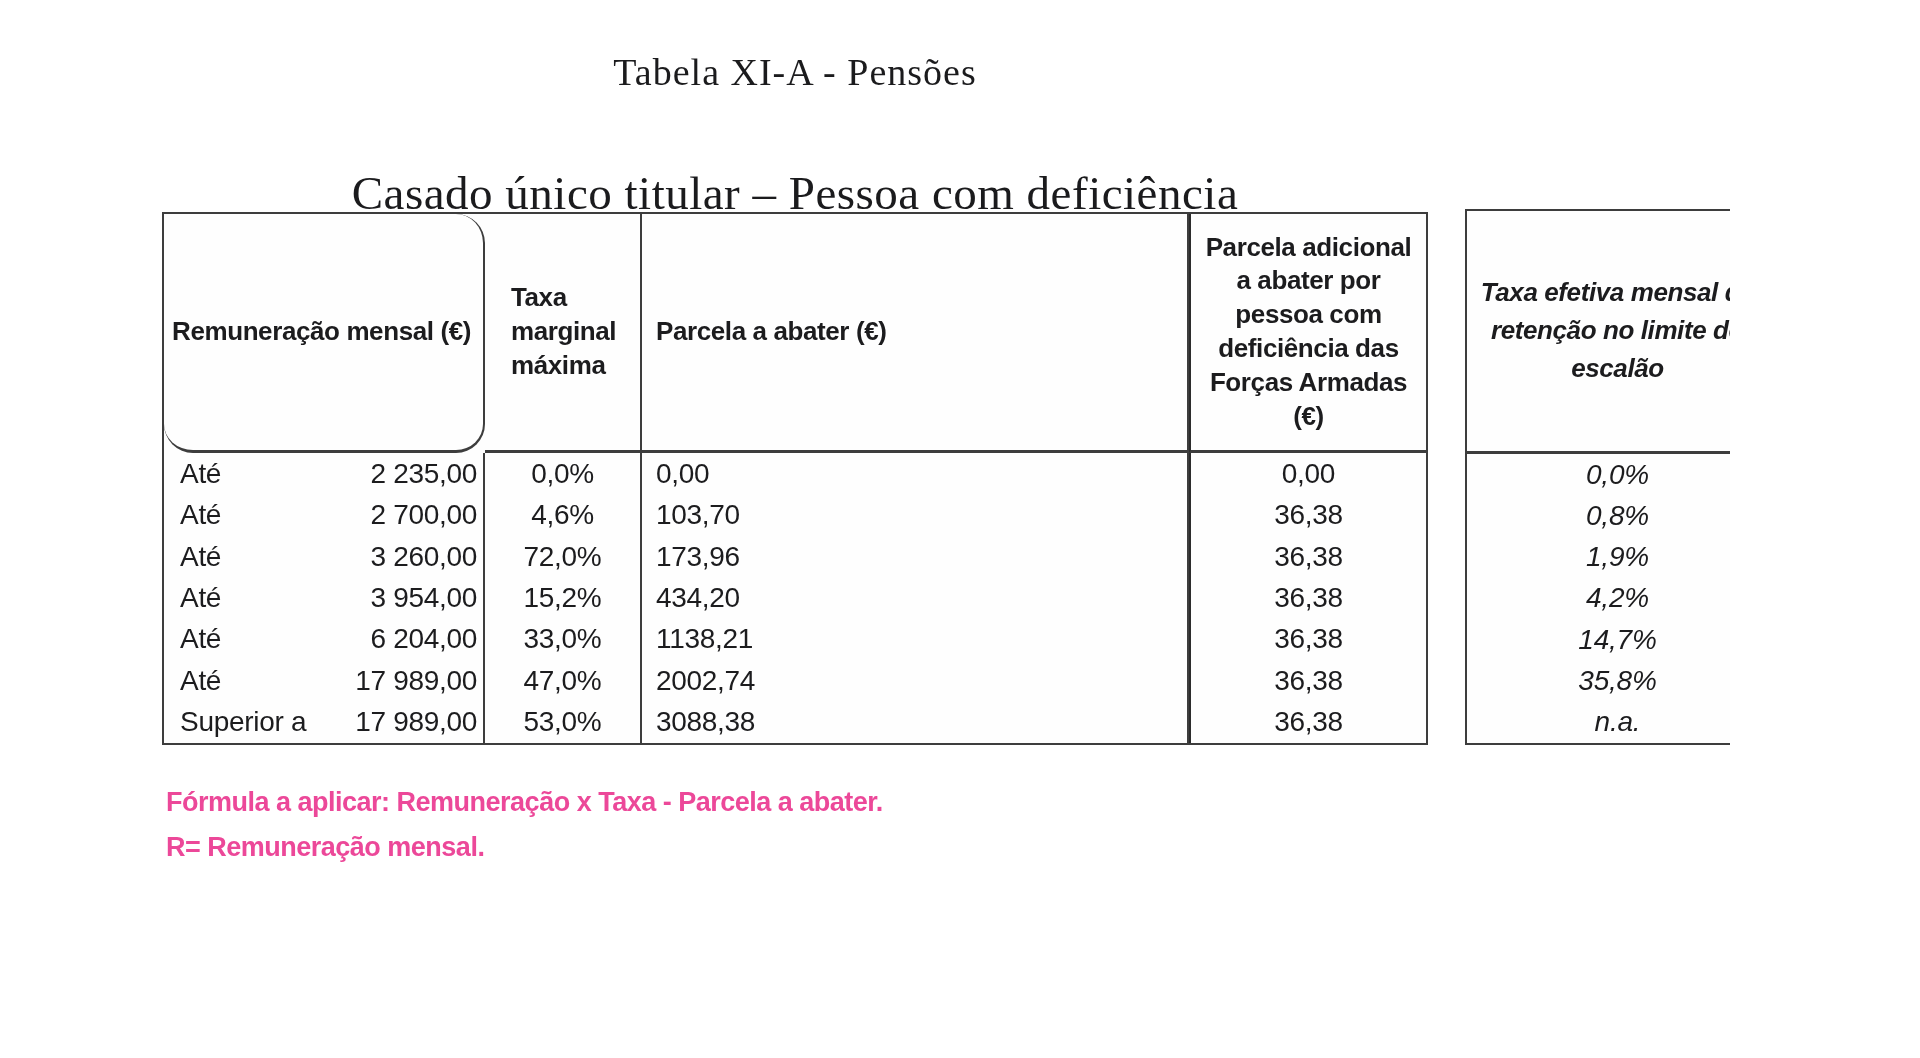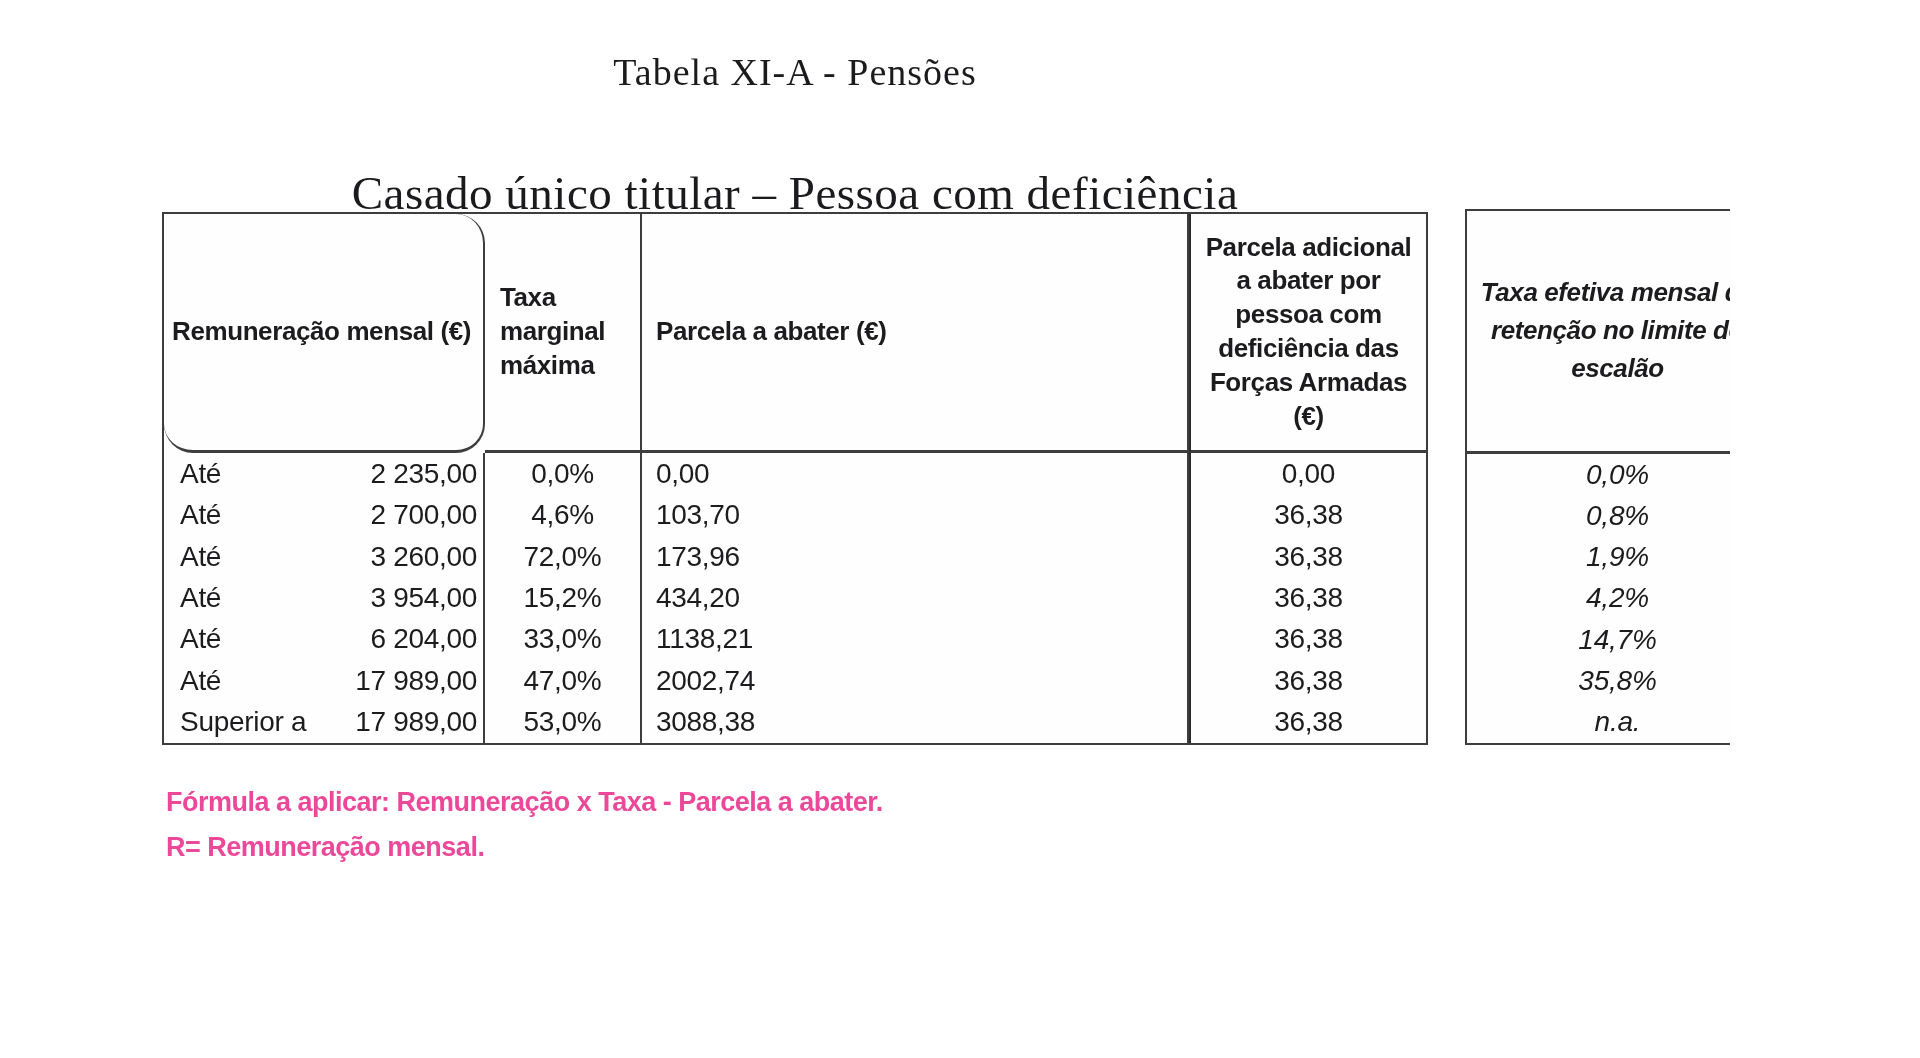--- a/index.html
+++ b/index.html
@@ -23,21 +23,21 @@
     box-sizing:border-box; border:2px solid #3d3d3d; background:#fefefe;
     display:grid;
     grid-template-columns:321px 157px 547px 1fr;
     grid-template-rows:239px repeat(7, 1fr);
   }
   .cell { box-sizing:border-box; display:flex; align-items:center; font-size:28px; letter-spacing:-0.3px; }
   .hcell { font-weight:700; font-size:26px; letter-spacing:-0.4px; border-bottom:3px solid #3d3d3d; line-height:1.3; }
   .b-r { border-right:2px solid #3d3d3d; }
   .col4 { border-left:2px solid #2c2c2c; }
   .h1 { padding-left:8px;border-radius:29px; }
-  .h2 { padding-left:15px; padding-right:6px; }
+  .h2 { padding-left:26px; padding-right:6px; }
   .h3 { padding-left:14px; }
   .h4 { justify-content:center; text-align:center; padding:8px 6px; }
   .c1 { justify-content:space-between; padding:0 6px 0 16px; }
   .c2 { justify-content:center; }
   .c3 { padding-left:14px; }
   .c4 { justify-content:center; }
   
   .side-table {
     position:absolute; left:1465px; top:209px; width:305px; height:536px;
     box-sizing:border-box; border:2px solid #3d3d3d; background:#fefefe;

